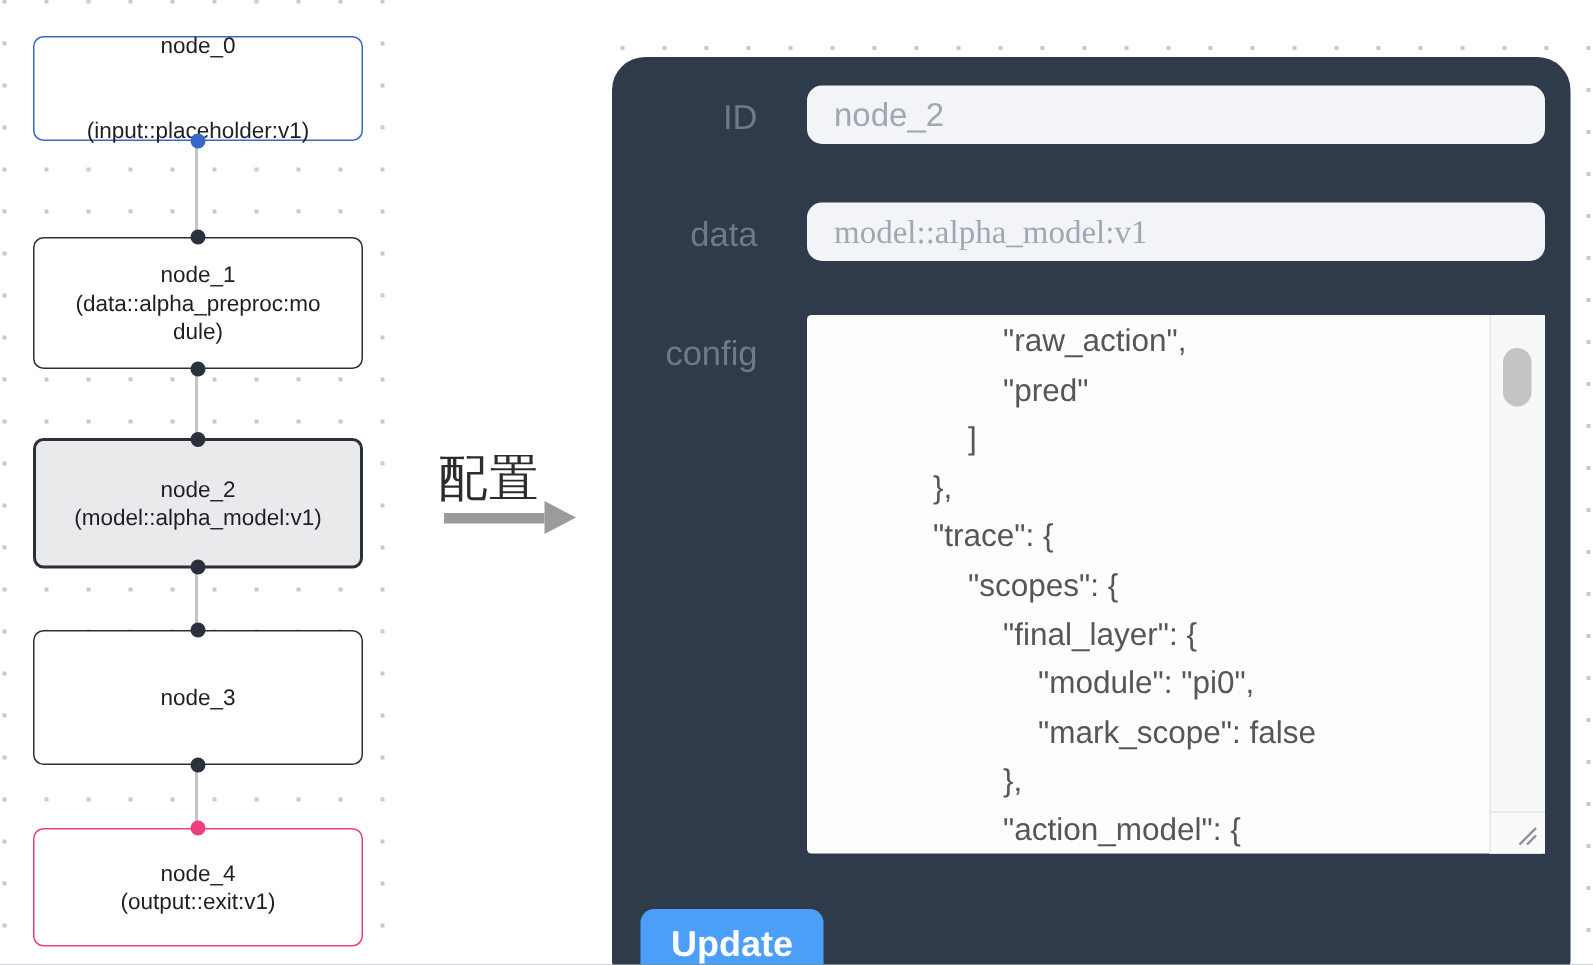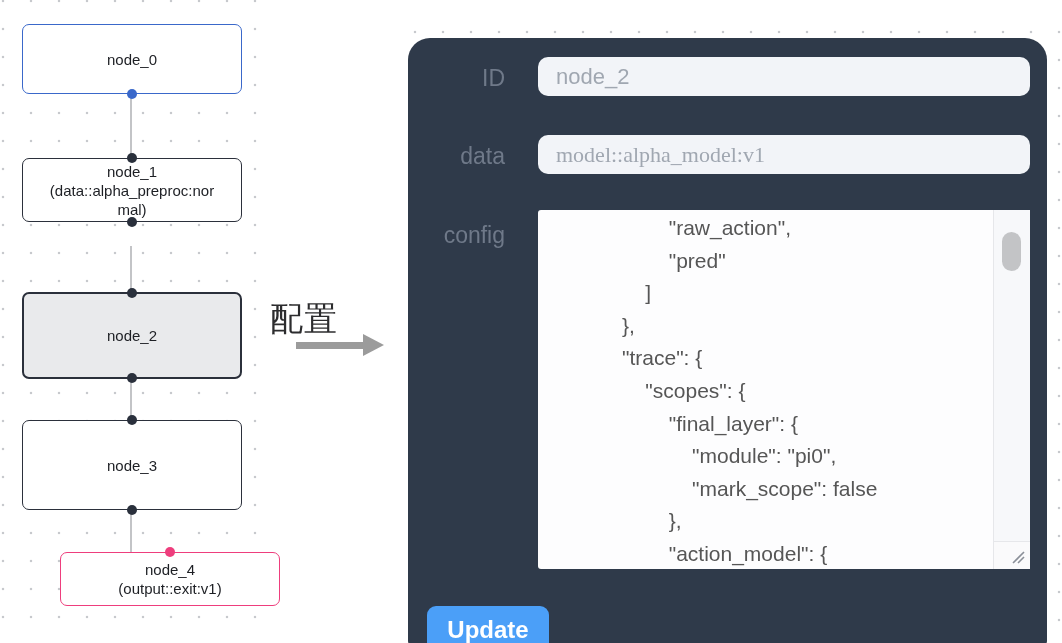--- a/index.html
+++ b/index.html
@@ -34,21 +34,21 @@
   .port {
     position:absolute; width:10px; height:10px; border-radius:50%;
     left:50%; transform:translateX(-50%); background:var(--node-dark, #2a303c);
   }
   .port-top { top:-6px; } .port-bottom { bottom:-6px; }
   .port-blue { background: var(--node-blue, #3a68ca); }
   .port-pink { background: var(--node-pink, #ee3e7d); }
 
   
   .transition-label {
-    position:absolute; left:270px; top:297px; width:112px; 
+    position:absolute; left:270px; top:297px; width:112px; text-align:center;
     font-size:33px; color:#2c2c2e; letter-spacing:1px;
   }
   .arrow-shaft { position:absolute; left:296px; top:342px; width:67px; height:7px; background:#9b9b9b; }
   .arrow-head {
     position:absolute; left:363px; top:334px; width:0; height:0;
     border-left:21px solid #9b9b9b; border-top:11.5px solid transparent; border-bottom:11.5px solid transparent;
   }
 
   
   .config-panel {
@@ -103,43 +103,45 @@
 <div class="stage">
 
   <div class="dots-left">
     <div class="edge" style="top:94px;  height:64px;"></div>
     <div class="edge" style="top:246px; height:46px;"></div>
     <div class="edge" style="top:379px; height:41px;"></div>
     <div class="edge" style="top:510px; height:42px;"></div>
 
     <div class="node node-input" style="top:24px; height:70px;">
       <div class="node-title">node_0</div>
+      <div class="node-subtitle">(input::placeholder:v1)</div>
       <span class="port port-bottom port-blue"></span>
     </div>
 
-    <div class="node" style="top:158px; height:64px;justify-content:center;">
+    <div class="node" style="top:158px; height:88px;justify-content:center;">
       <span class="port port-top"></span>
       <div class="node-title">node_1</div>
-      <div class="node-subtitle">(data::alpha_preproc:normal)</div>
+      <div class="node-subtitle">(data::alpha_preproc:module)</div>
       <span class="port port-bottom"></span>
     </div>
 
     <div class="node node-selected" style="top:292px; height:87px;">
       <span class="port port-top"></span>
       <div class="node-title">node_2</div>
+      <div class="node-subtitle">(model::alpha_model:v1)</div>
       <span class="port port-bottom"></span>
     </div>
 
     <div class="node" style="top:420px; height:90px;gap:24px;">
       <span class="port port-top"></span>
       <div class="node-title">node_3</div>
       <span class="port port-bottom"></span>
     </div>
 
-    <div class="node node-output" style="top:552px; height:54px;margin-left:38px;">
+    <div class="node node-output" style="top:552px; height:79px;">
       <span class="port port-top port-pink"></span>
       <div class="node-title">node_4</div>
       <div class="node-subtitle">(output::exit:v1)</div>
     </div>
   </div>
 
   <div class="transition-label">配置</div>
   <div class="arrow-shaft"></div>
   <div class="arrow-head"></div>
 

